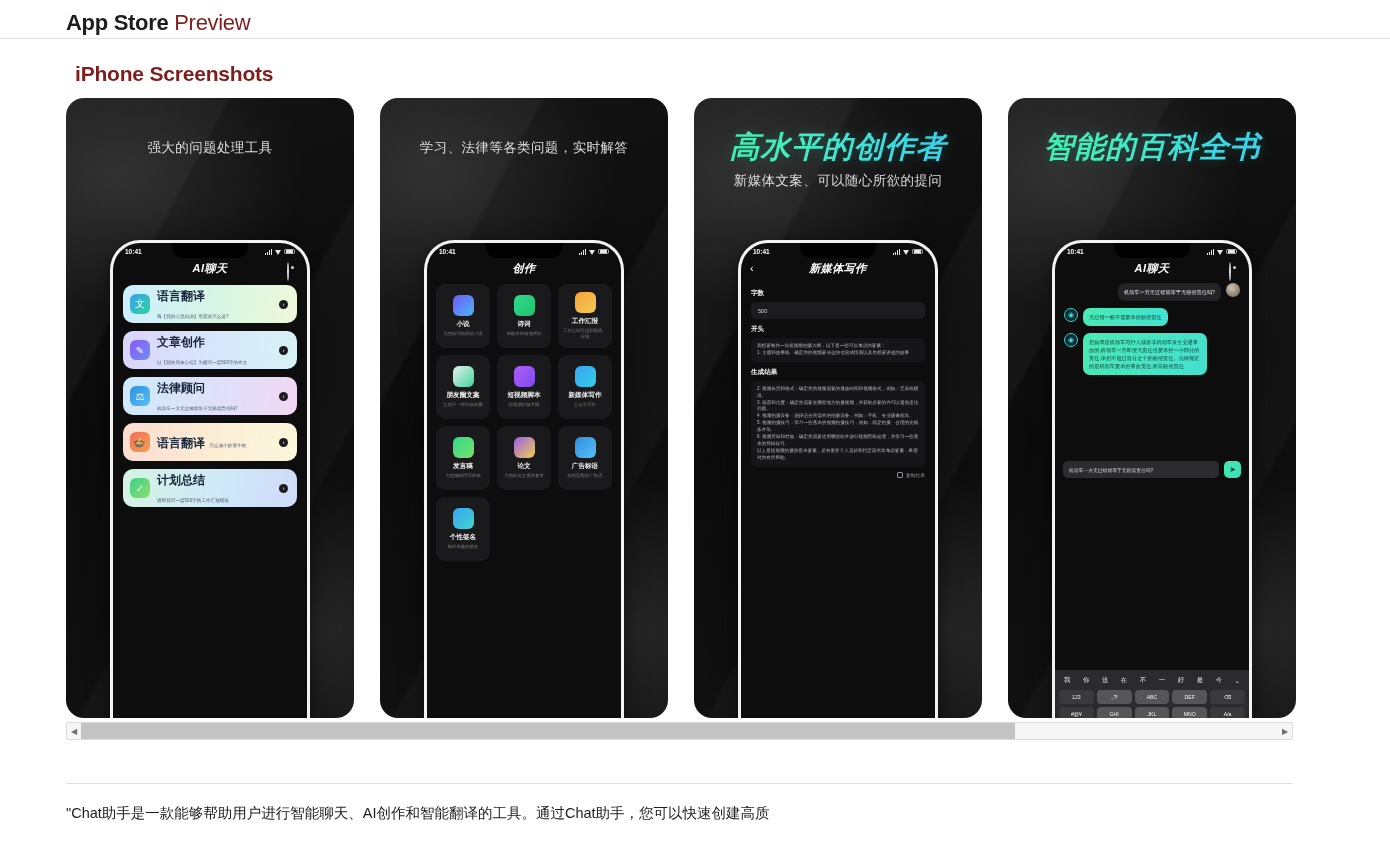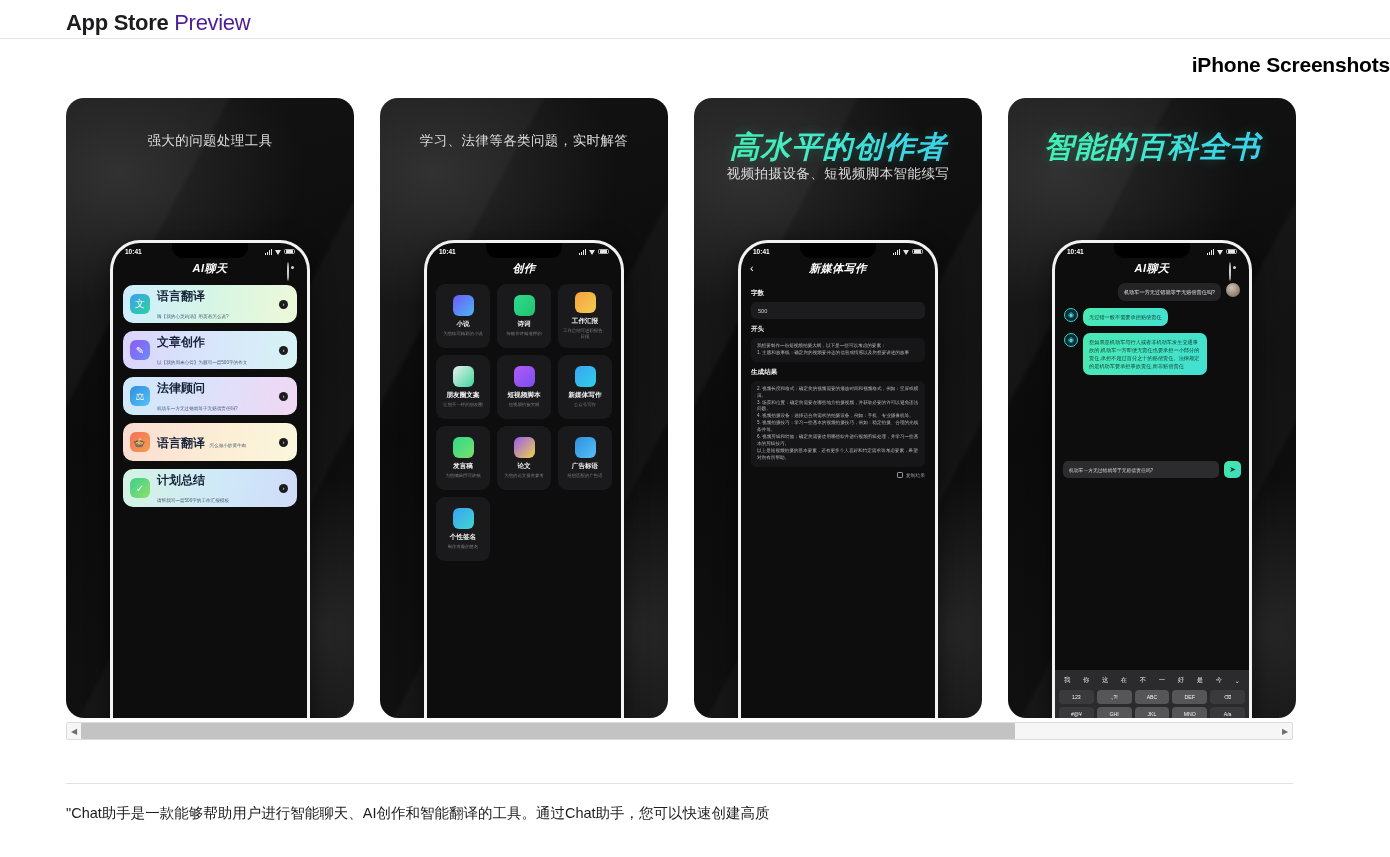--- a/index.html
+++ b/index.html
@@ -11,30 +11,29 @@
     overflow: hidden;
   }
 
   
   .page-header {
     padding: 10px 0 12px 66px;
     border-bottom: 1px solid #e3e3e3;
     height: 39px;
   }
   .store-title { font-size: 22px; font-weight: bold; color: #1d1d1f; letter-spacing: -0.3px; }
-  .store-title .light { font-weight: normal; color: #4c1d95; }
+  .store-title .light { font-weight: normal; color: #7f1d1d; }
 
   .section-title {
-    margin: 0;
+    margin: 9px;
     padding: 14px 0 0 66px;
     font-size: 21px;
     font-weight: bold;
-    color: #000000;
+    color: #7f1d1d;
     letter-spacing: -0.2px;
-    text-align: right;
   }
 
   
   .shots-wrap {
     position: absolute;
     top: 98px;
     left: 66px;
     width: 1227px;
     height: 620px;
   }
@@ -65,21 +64,21 @@
     font-weight: bold;
     font-style: italic;
     letter-spacing: 1px;
     background: linear-gradient(100deg, #3ef0a6 0%, #46eec0 35%, #3dd7e8 70%, #3bc8f0 100%);
     -webkit-background-clip: text;
     background-clip: text;
     color: transparent;
     text-shadow: 0 0 14px rgba(60,230,190,0.22);
     line-height: 1.1;
   }
-  .shot-sub { margin-top: 2px; font-size: 13.5px; color: #dcdcdc; letter-spacing: 0.4px; }
+  .shot-sub { margin-top: 9px; font-size: 13.5px; color: #dcdcdc; letter-spacing: 0.4px; }
 
   
   .phone {
     position: absolute;
     left: 50%;
     transform: translateX(-50%);
     top: 142px;
     width: 200px;
     height: 540px;
     border-radius: 30px;
@@ -470,21 +469,21 @@
               <div class="tlab">我的</div>
             </div>
           </div>
         </div>
       </div>
     </div>
 
     <div class="shot">
       <div class="shot-head">
         <div class="shot-title">高水平的创作者</div>
-        <div class="shot-sub">视频拍摄设备、短视频脚本智能续写</div>
+        <div class="shot-sub">新媒体文案、可以随心所欲的提问</div>
       </div>
       <div class="phone">
         <div class="phone-screen">
           <div class="notch"></div>
           <div class="statusbar">
             <span>10:41</span>
             <span class="status-icons">
               <span class="bars">
                   <i></i>
                   <i></i>

